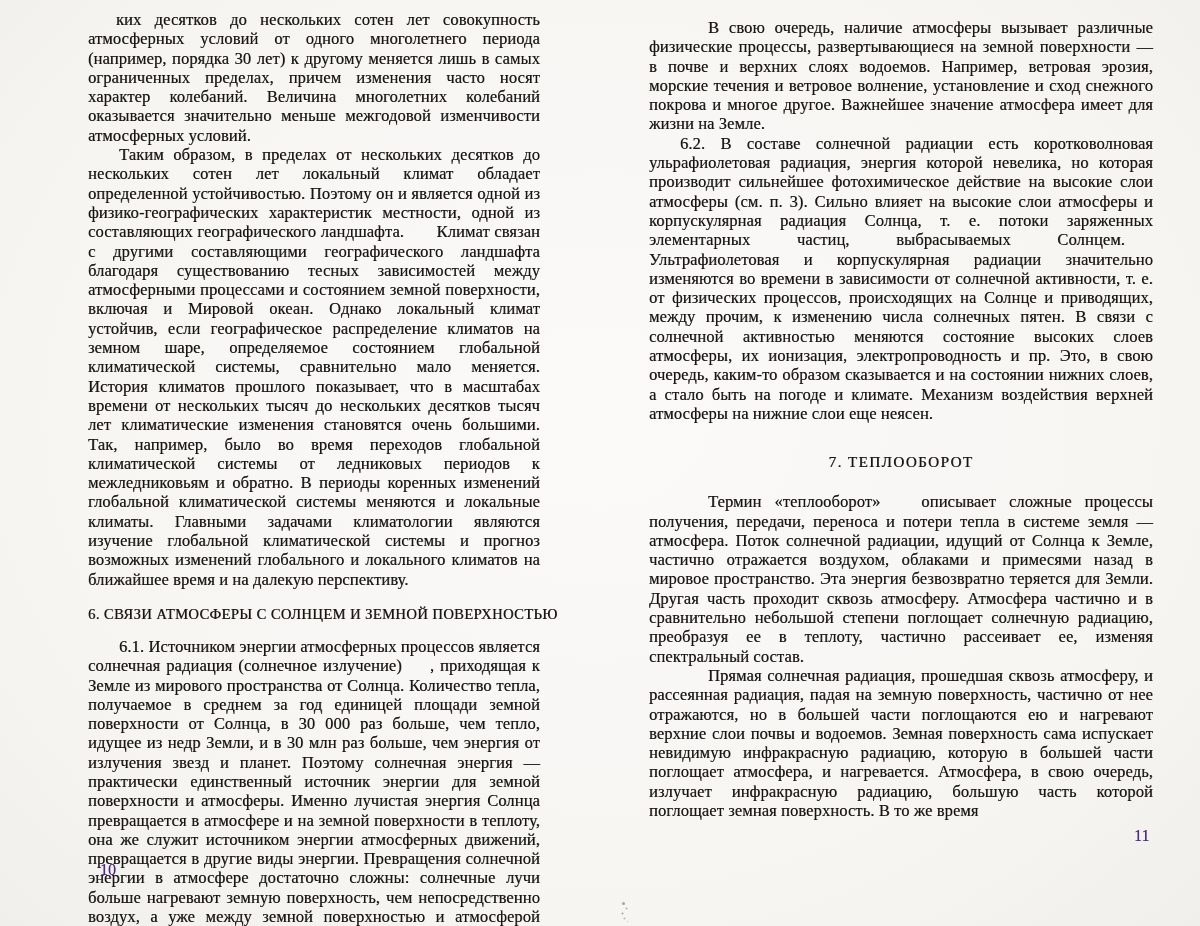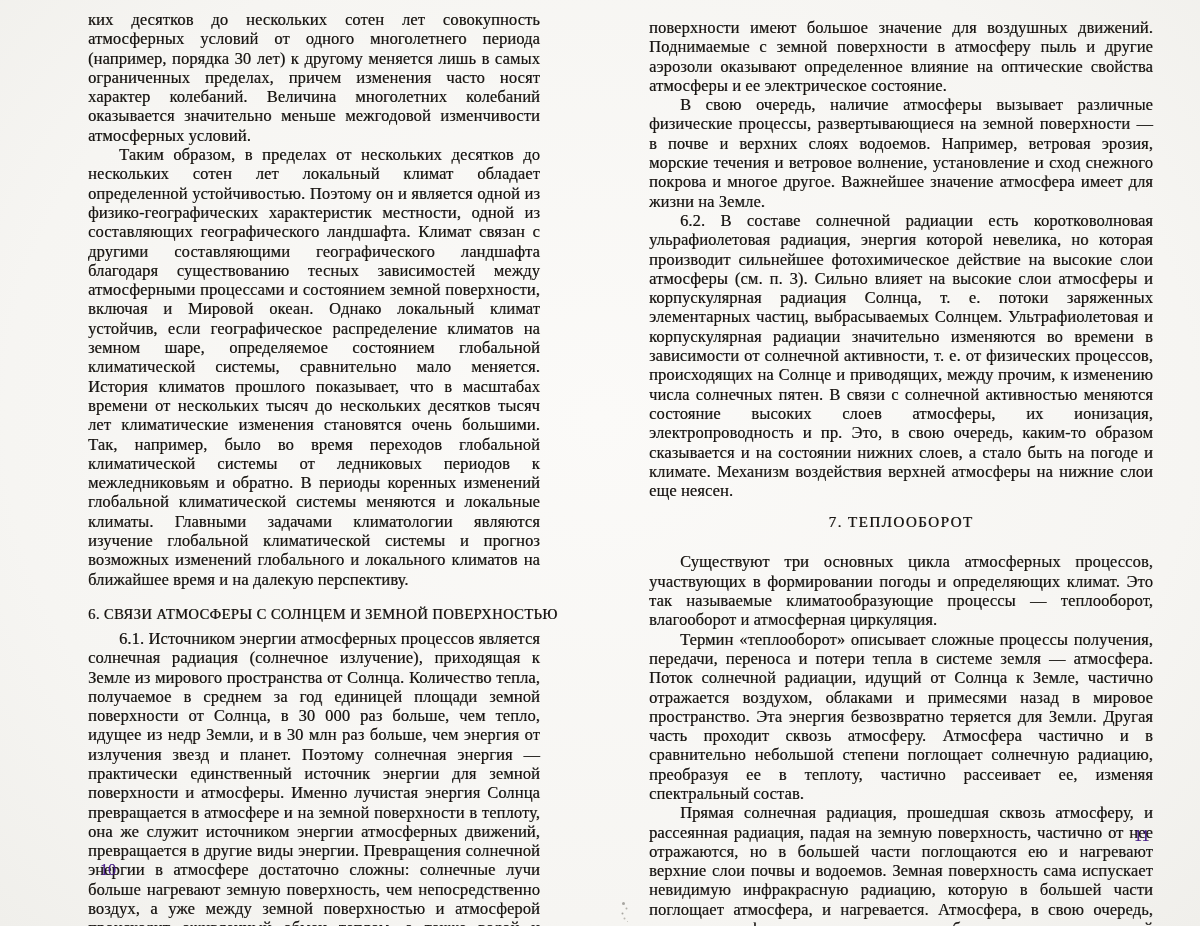--- a/index.html
+++ b/index.html
@@ -24,38 +24,38 @@
     text-shadow: 0.4px 0 0 rgba(24, 20, 16, 0.55);
     letter-spacing: 0.1px;
   }
   .col-left  { left: 88px;  top: 10px; width: 452px; }
   .col-right { left: 649px; top: 18px; width: 504px; }
 
   .paragraph { margin: 0; }
   .paragraph.indent { text-indent: 31px; }
 
   .heading {
-    margin: 16px 0 5px 0;
+    margin: 16px 0 13px 0;
     font-weight: bold;
     font-size: 14.6px;
     line-height: 19px;
     text-align: center;
     text-indent: 0;
     letter-spacing: 0.4px;
     white-space: nowrap;
     text-shadow: 0.5px 0 0 rgba(24, 20, 16, 0.65);
   }
   .heading.space-large {
-    margin: 12px 0 21px 0;
+    margin: 29px 0 21px 0;
     letter-spacing: 1.4px;
     font-size: 15.2px;
     white-space: normal;
   }
 
-  .seg-normal { font-style: normal; font-weight: normal; }
+  .seg-normal { font-style: normal; font-weight: normal; margin-left: 28px; }
   .seg-italic { }
   .seg-bold   { font-weight: normal; }
 
   .page-num {
     position: absolute;
     font-size: 16px;
     color: #4c1d95;
     text-shadow: 0.3px 0 0 rgba(24, 20, 16, 0.5);
     margin-left: 12px;
   }
@@ -81,25 +81,23 @@
 <body>
 
 <div class="text-column col-left">
     <p class="paragraph"><span class="seg-normal">ких десятков до нескольких сотен лет совокупность атмосферных условий от одного многолетнего периода (например, порядка 30 лет) к другому меняется лишь в самых ограниченных пределах, причем изменения часто носят характер колебаний. Величина многолетних колебаний оказывается значительно меньше межгодовой изменчивости атмосферных условий.</span></p>
     <p class="paragraph indent"><span class="seg-italic">Таким образом, в пределах от нескольких десятков до нескольких сотен лет локальный климат обладает определенной устойчивостью. Поэтому он и является одной из физико-географических характеристик местности, одной из составляющих географического ландшафта.</span><span class="seg-normal"> Климат связан с другими составляющими географического ландшафта благодаря существованию тесных зависимостей между атмосферными процессами и состоянием земной поверхности, включая и Мировой океан. Однако локальный климат устойчив, если географическое распределение климатов на земном шаре, определяемое состоянием глобальной климатической системы, сравнительно мало меняется. История климатов прошлого показывает, что в масштабах времени от нескольких тысяч до нескольких десятков тысяч лет климатические изменения становятся очень большими. Так, например, было во время переходов глобальной климатической системы от ледниковых периодов к межледниковьям и обратно. В периоды коренных изменений глобальной климатической системы меняются и локальные климаты. Главными задачами климатологии являются изучение глобальной климатической системы и прогноз возможных изменений глобального и локального климатов на ближайшее время и на далекую перспективу.</span></p>
     <h2 class="heading"><span class="seg-bold">6. СВЯЗИ АТМОСФЕРЫ С СОЛНЦЕМ И ЗЕМНОЙ ПОВЕРХНОСТЬЮ</span></h2>
     <p class="paragraph indent"><span class="seg-bold">6.1.</span><span class="seg-italic"> Источником энергии атмосферных процессов является солнечная радиация (солнечное излучение)</span><span class="seg-normal">, приходящая к Земле из мирового пространства от Солнца. Количество тепла, получаемое в среднем за год единицей площади земной поверхности от Солнца, в 30 000 раз больше, чем тепло, идущее из недр Земли, и в 30 млн раз больше, чем энергия от излучения звезд и планет. Поэтому солнечная энергия — практически единственный источник энергии для земной поверхности и атмосферы. Именно лучистая энергия Солнца превращается в атмосфере и на земной поверхности в теплоту, она же служит источником энергии атмосферных движений, превращается в другие виды энергии. Превращения солнечной энергии в атмосфере достаточно сложны: солнечные лучи больше нагревают земную поверхность, чем непосредственно воздух, а уже между земной поверхностью и атмосферой происходит оживленный обмен теплом, а также водой и водяным паром (на что тоже затрачивается солнечная энергия).</span></p>
   </div>
 
 <div class="text-column col-right">
-    <p class="paragraph"><span class="seg-normal">поверхности имеют большое значение для воздушных движений. Поднимаемые с земной поверхности в атмосферу пыль и другие аэрозоли оказывают определенное влияние на оптические свойства атмосферы и ее электрическое состояние.</span></p>
     <p class="paragraph indent"><span class="seg-normal">В свою очередь, наличие атмосферы вызывает различные физические процессы, развертывающиеся на земной поверхности — в почве и верхних слоях водоемов. Например, ветровая эрозия, морские течения и ветровое волнение, установление и сход снежного покрова и многое другое. Важнейшее значение атмосфера имеет для жизни на Земле.</span></p>
     <p class="paragraph indent"><span class="seg-bold">6.2.</span><span class="seg-italic"> В составе солнечной радиации есть коротковолновая ульрафиолетовая радиация, энергия которой невелика, но которая производит сильнейшее фотохимическое действие на высокие слои атмосферы (см. п. 3). Сильно влияет на высокие слои атмосферы и корпускулярная радиация Солнца, т. е. потоки заряженных элементарных частиц, выбрасываемых Солнцем.</span><span class="seg-normal"> Ультрафиолетовая и корпускулярная радиации значительно изменяются во времени в зависимости от солнечной активности, т. е. от физических процессов, происходящих на Солнце и приводящих, между прочим, к изменению числа солнечных пятен. В связи с солнечной активностью меняются состояние высоких слоев атмосферы, их ионизация, электропроводность и пр. Это, в свою очередь, каким-то образом сказывается и на состоянии нижних слоев, а стало быть на погоде и климате. Механизм воздействия верхней атмосферы на нижние слои еще неясен.</span></p>
     <h2 class="heading space-large"><span class="seg-bold">7. ТЕПЛООБОРОТ</span></h2>
-    <p class="paragraph indent"><span class="seg-italic">Существуют три основных цикла атмосферных процессов, участвующих в формировании погоды и определяющих климат. Это так называемые климатообразующие процессы — теплооборот, влагооборот и атмосферная циркуляция.</span></p>
     <p class="paragraph indent"><span class="seg-normal">Термин </span><span class="seg-bold">«теплооборот»</span><span class="seg-normal"> описывает сложные процессы получения, передачи, переноса и потери тепла в системе земля — атмосфера. Поток солнечной радиации, идущий от Солнца к Земле, частично отражается воздухом, облаками и примесями назад в мировое пространство. Эта энергия безвозвратно теряется для Земли. Другая часть проходит сквозь атмосферу. Атмосфера частично и в сравнительно небольшой степени поглощает солнечную радиацию, преобразуя ее в теплоту, частично рассеивает ее, изменяя спектральный состав.</span></p>
     <p class="paragraph indent"><span class="seg-normal">Прямая солнечная радиация, прошедшая сквозь атмосферу, и рассеянная радиация, падая на земную поверхность, частично от нее отражаются, но в большей части поглощаются ею и нагревают верхние слои почвы и водоемов. Земная поверхность сама испускает невидимую инфракрасную радиацию, которую в большей части поглощает атмосфера, и нагревается. Атмосфера, в свою очередь, излучает инфракрасную радиацию, большую часть которой поглощает земная поверхность. В то же время</span></p>
   </div>
 
 <div class="page-num page-num-left">10</div>
 
 <div class="page-num page-num-right">11</div>
 
 <div class="speckle"></div>
 

